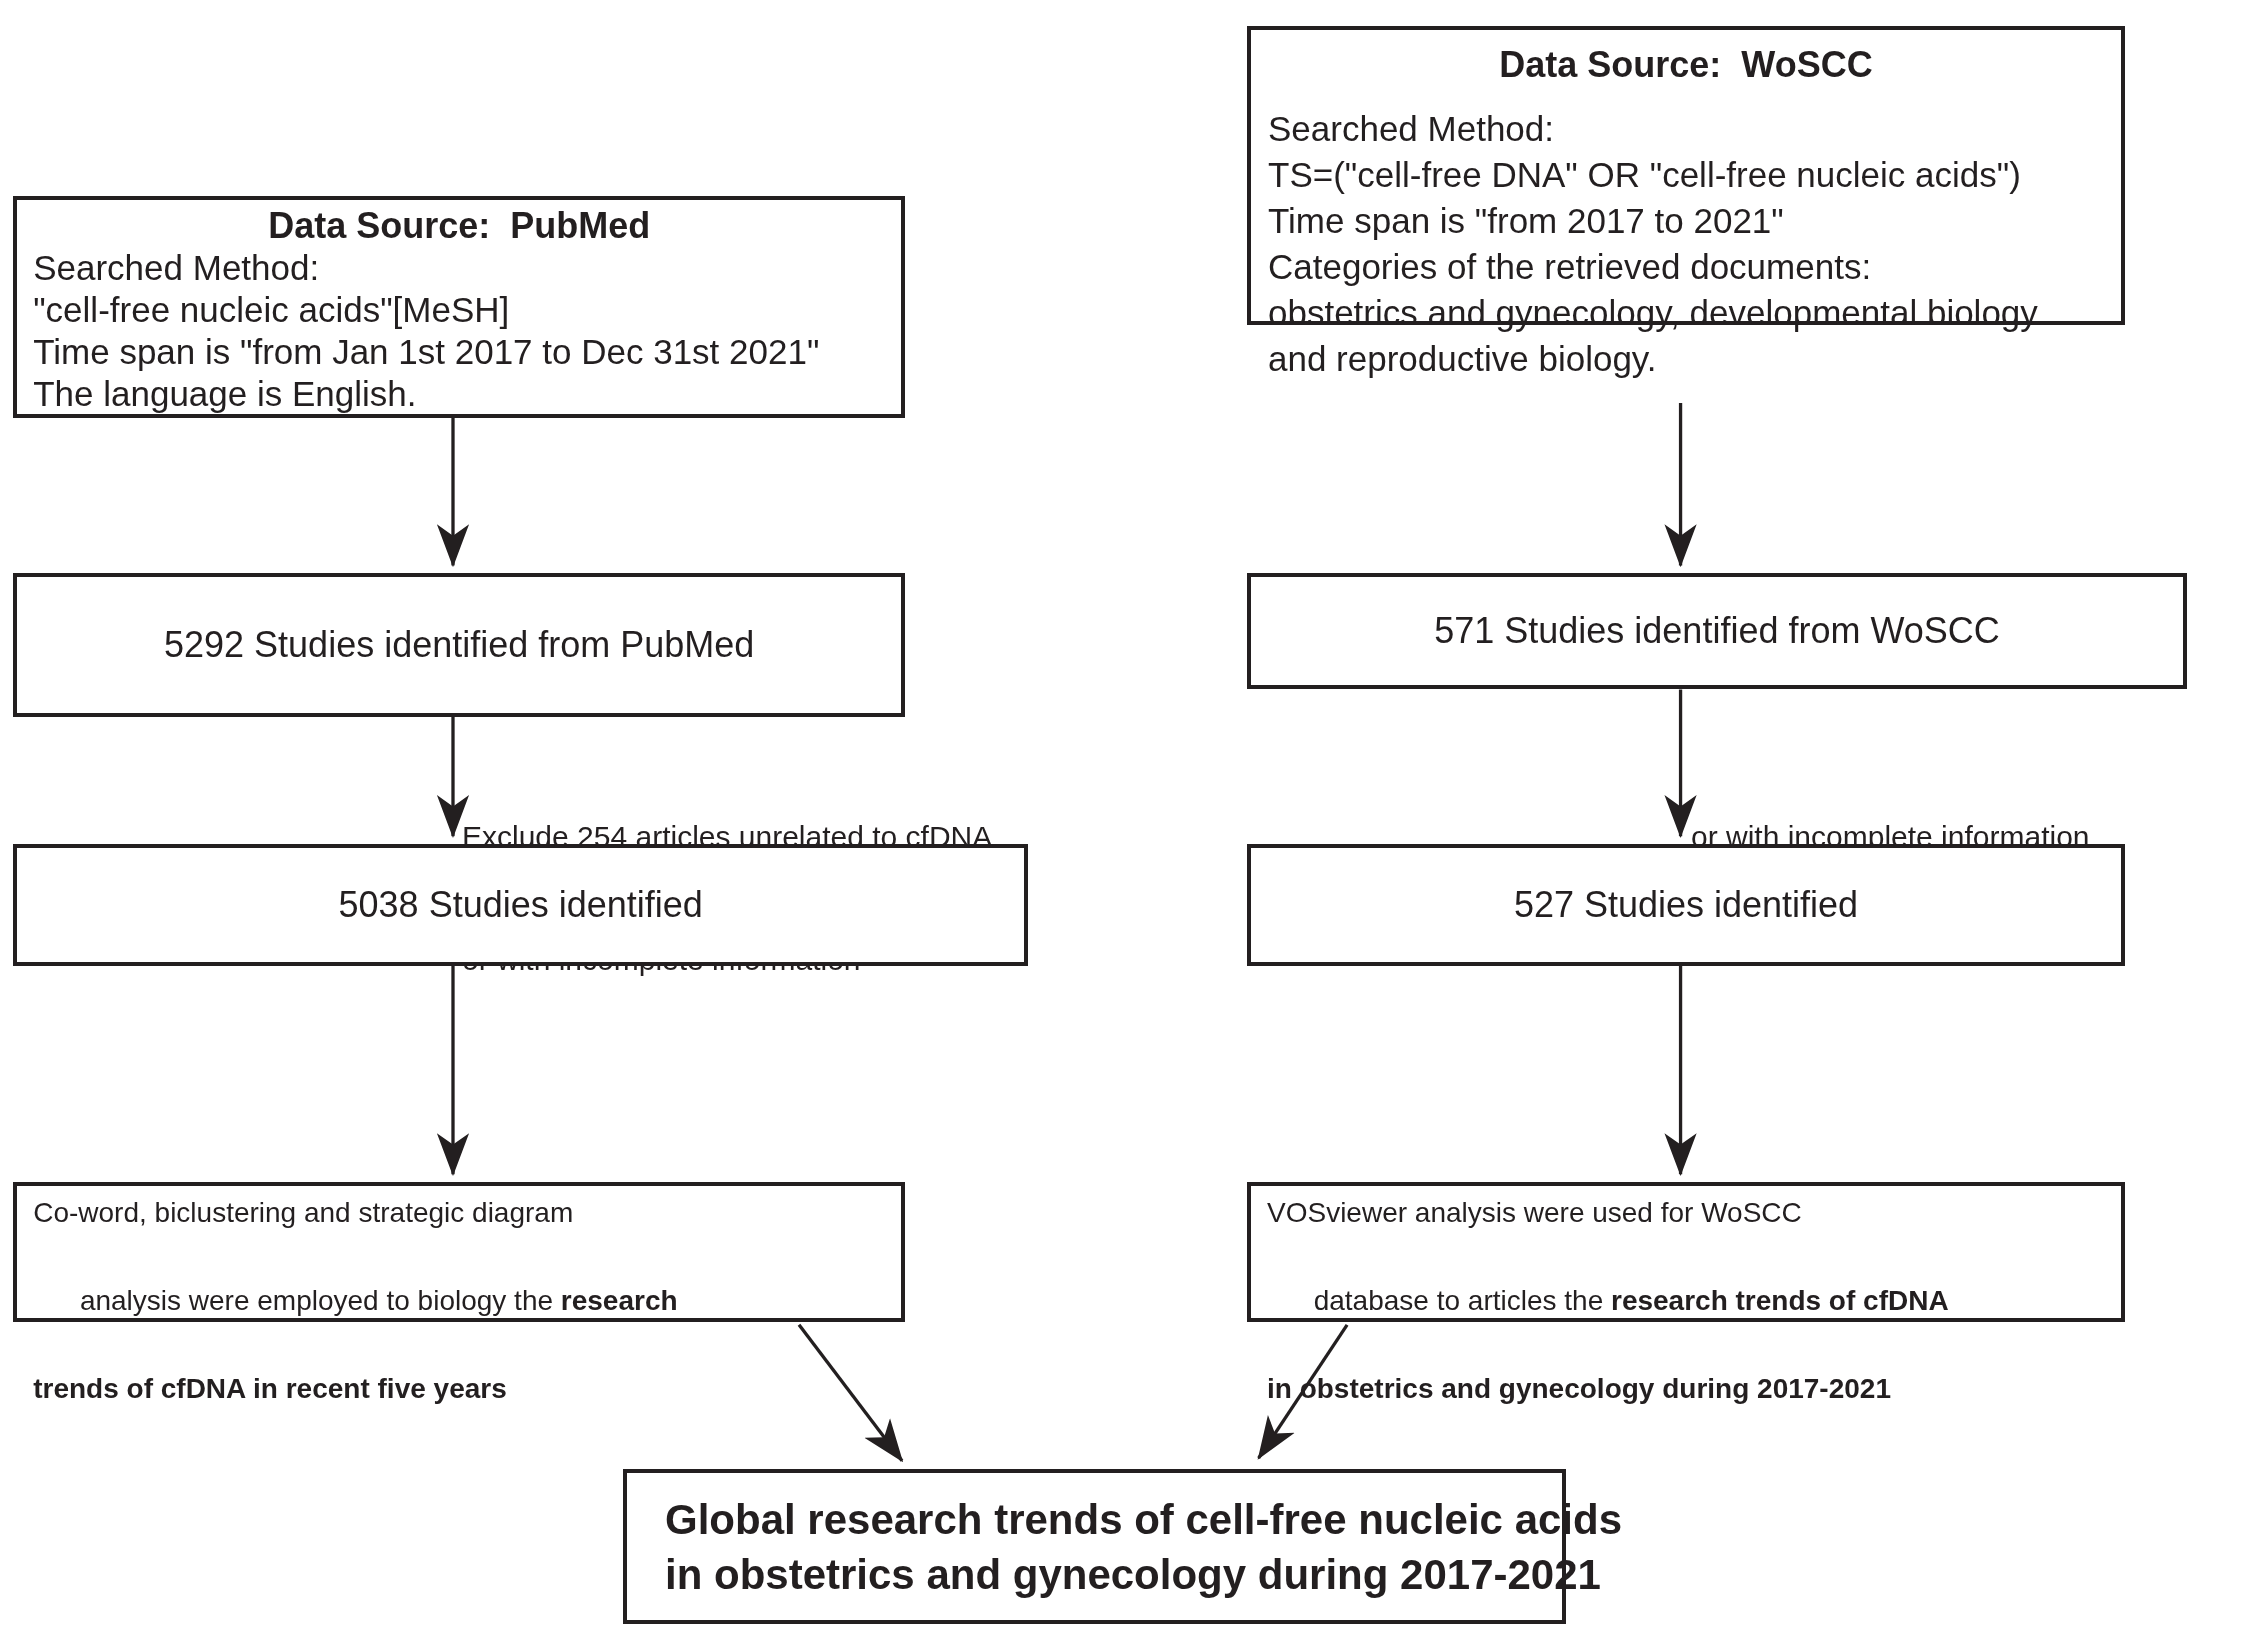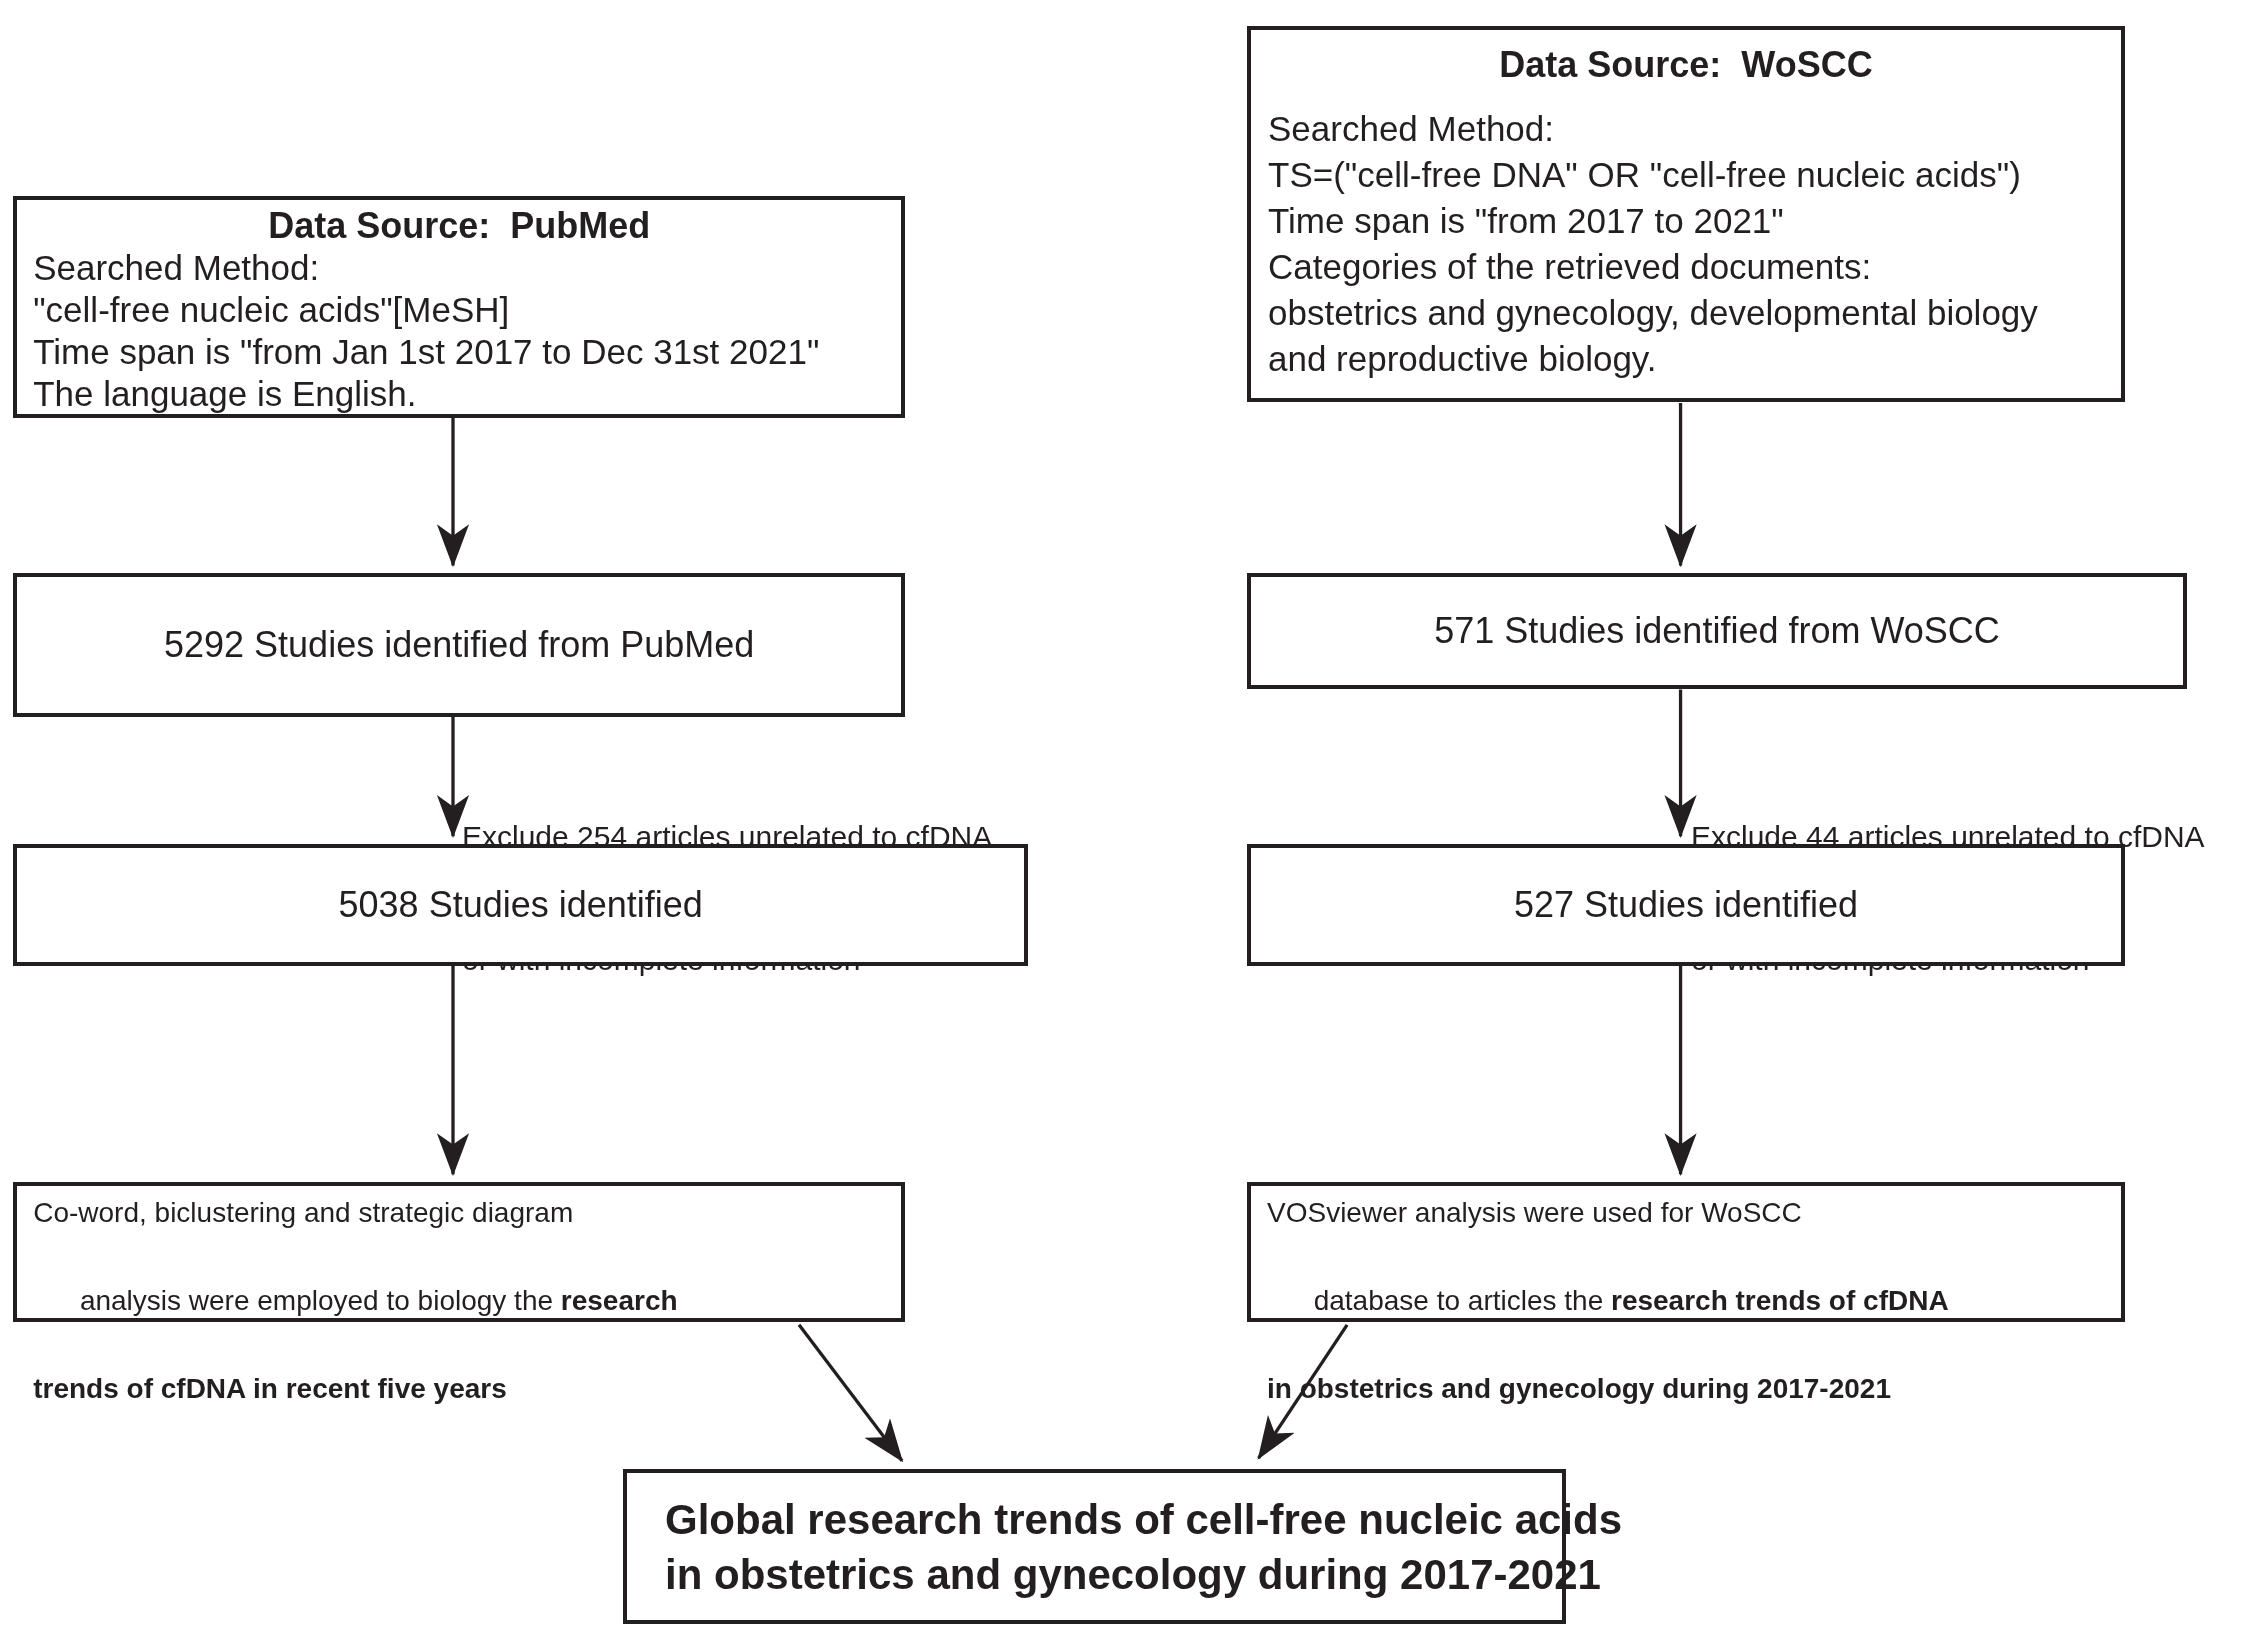--- a/index.html
+++ b/index.html
@@ -115,36 +115,35 @@
   </div>
 
   <div class="box analysis" style="left:13.2px;top:1182px;width:892px;height:140px;">
     <div class="a-line">Co-word, biclustering and strategic diagram</div>
     <div class="a-line">
       <span>analysis were employed to biology the </span><span class="b">research</span>
     </div>
     <div class="a-line b">trends of cfDNA in recent five years</div>
   </div>
 
-  <div class="box src-e" style="left:1247px;top:26.4px;width:878px;height:376px;">
+  <div class="box src-e" style="left:1247px;top:26.4px;width:878px;height:299px;">
     <div class="box-title title-gap">Data Source:  WoSCC</div>
     <div class="src-line">Searched Method:</div>
     <div class="src-line">TS=("cell-free DNA" OR "cell-free nucleic acids")</div>
     <div class="src-line">Time span is "from 2017 to 2021"</div>
     <div class="src-line">Categories of the retrieved documents:</div>
     <div class="src-line">obstetrics and gynecology, developmental biology</div>
     <div class="src-line">and reproductive biology.</div>
   </div>
 
   <div class="box single" style="left:1247px;top:573px;width:940px;height:116px;">
     <span>571 Studies identified from WoSCC</span>
   </div>
 
   <div class="note" style="left:1691px;top:734px;">
-    <div>Exclude 44 articles unrelated to cfDNA</div>
     <div>or with incomplete information</div>
   </div>
 
   <div class="box single" style="left:1247px;top:844px;width:878px;height:122px;">
     <span>527 Studies identified</span>
   </div>
 
   <div class="box analysis" style="left:1247px;top:1182px;width:878px;height:140px;">
     <div class="a-line">VOSviewer analysis were used for WoSCC</div>
     <div class="a-line">

